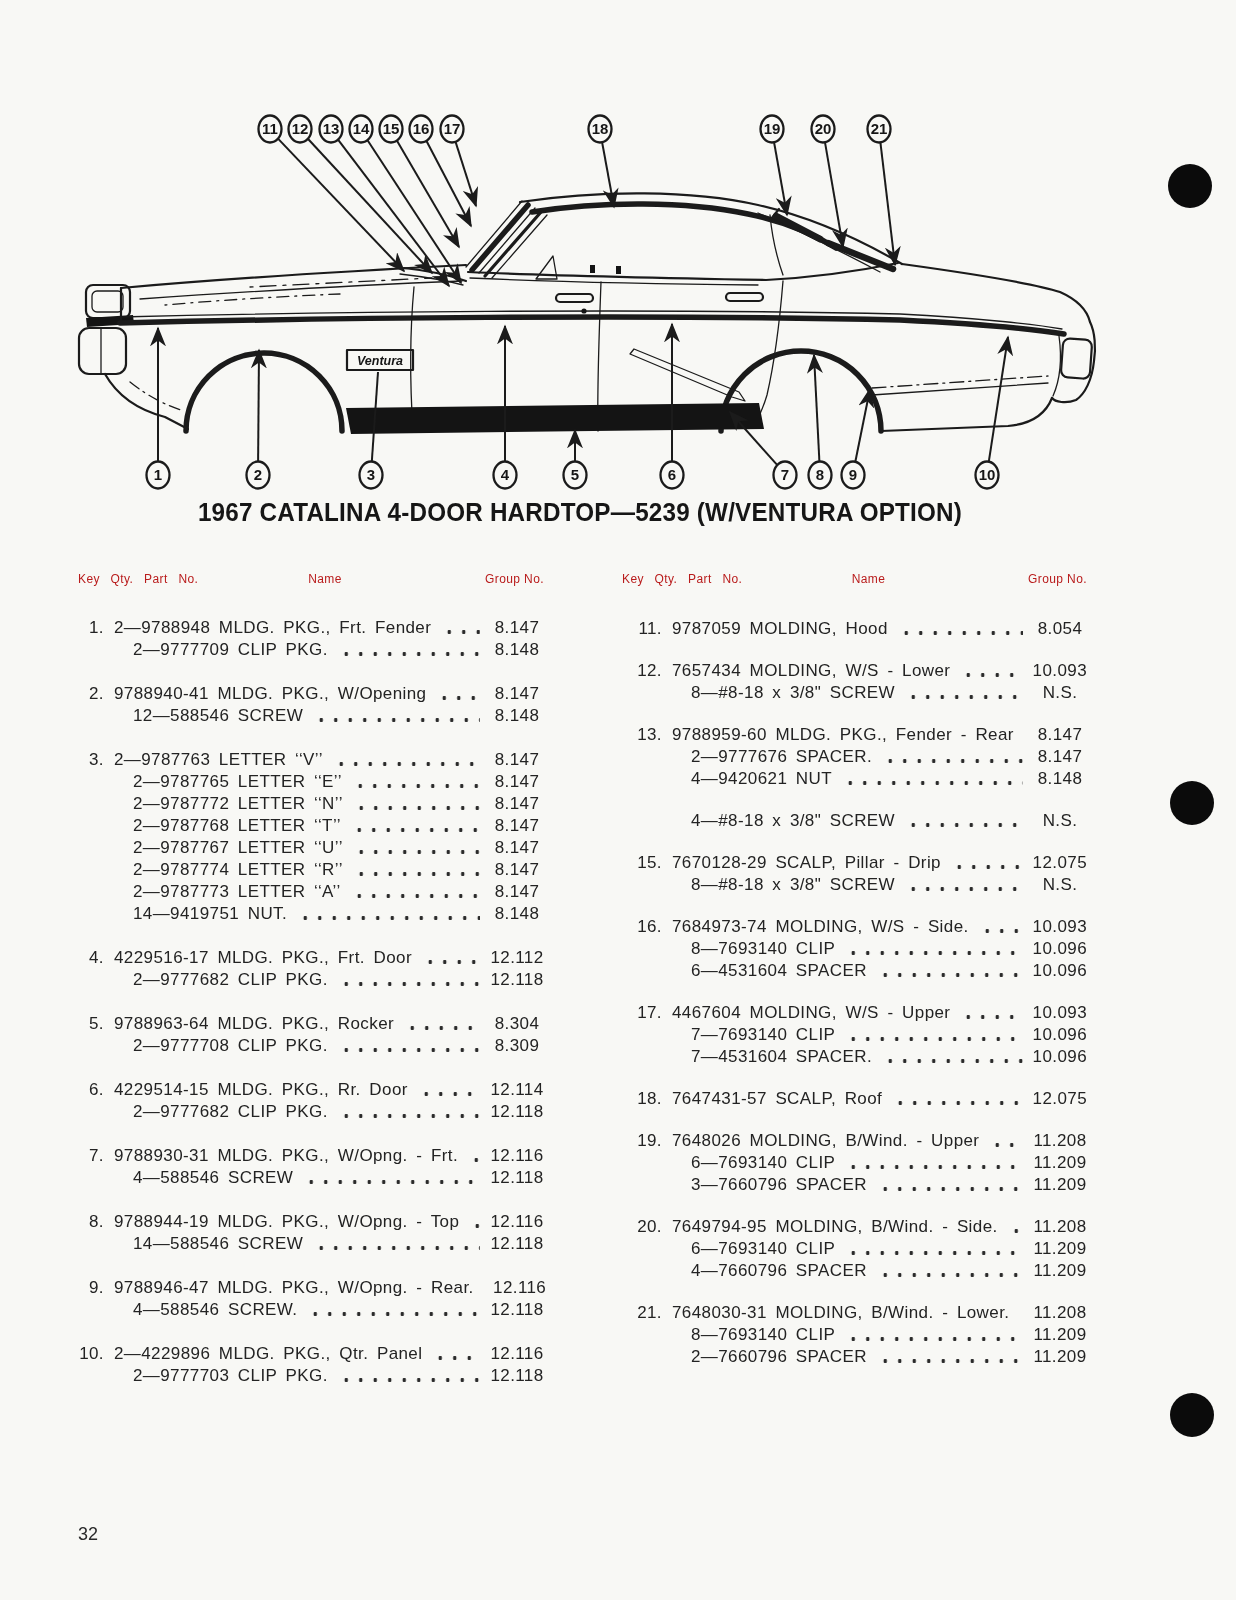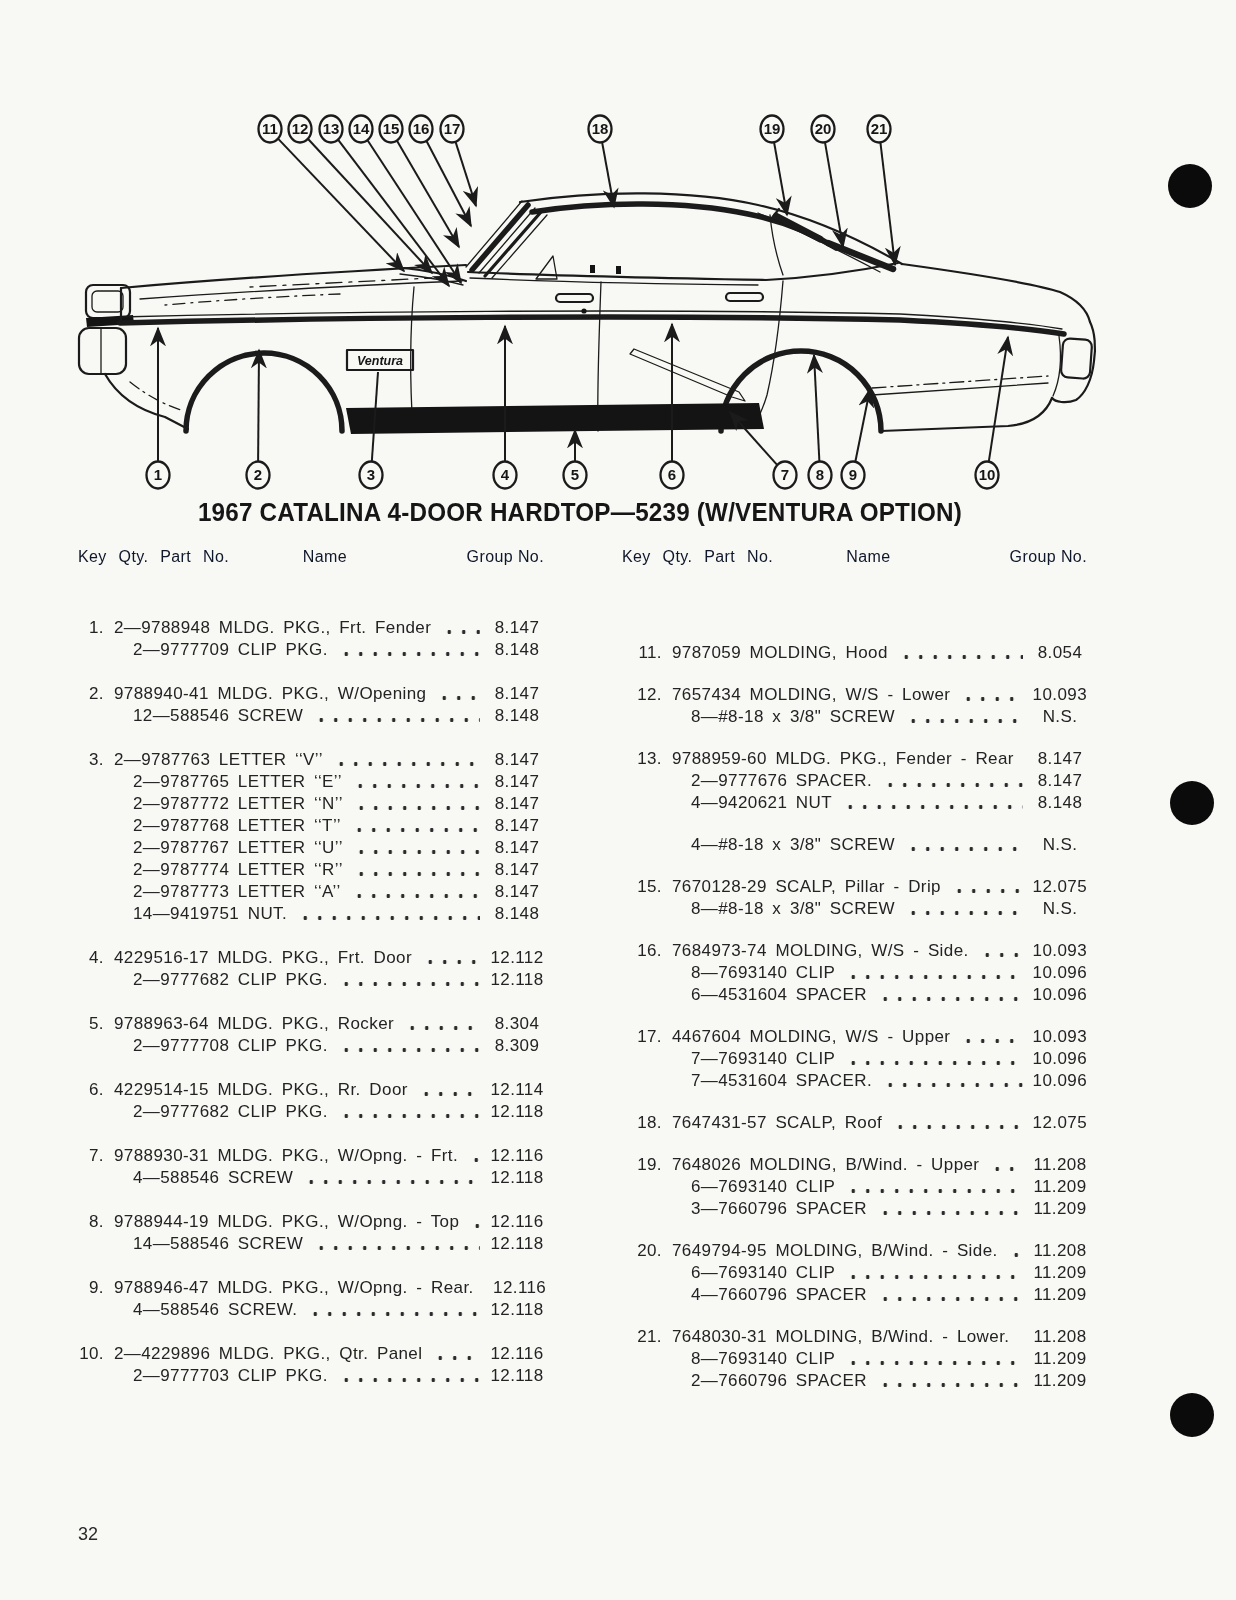--- a/index.html
+++ b/index.html
@@ -10,31 +10,31 @@
     color:#222; overflow:hidden;
   }
   svg text{font-family:"Liberation Sans", sans-serif;}
   .diagram{position:absolute;left:0;top:0;width:1236px;height:530px;}
   .title{
     position:absolute; top:498px; left:0; width:1160px; text-align:center;
     font-size:25px; font-weight:bold; letter-spacing:.2px; color:#161616;
     transform:scaleX(.97);
   }
   .colhead{
-    position:absolute; top:548px; height:22px; font-size:16px; color:#0f172a;
+    position:absolute; top:572px; height:22px; font-size:12px; color:#b91c1c;
     letter-spacing:.4px;
   }
   .colhead .kqp{position:absolute;left:0;word-spacing:7px;}
   .colhead .nm{position:absolute;left:53%;transform:translateX(-50%);text-align:right;}
   .colhead .gn{position:absolute;right:0;}
   .head-left{left:78px;width:466px;}
   .head-right{left:622px;width:465px;}
   .items{position:absolute;font-size:17px;letter-spacing:.4px;word-spacing:3.5px;color:#232323;}
   .items-left{left:78px;top:616px;width:466px;}
-  .items-right{left:622px;top:641px;width:465px;}
+  .items-right{left:622px;top:617px;width:465px;}
   .items-left .pgroup{margin-bottom:22px;}
   .items-right .pgroup{margin-bottom:20px;}
   .prow{display:flex;align-items:flex-end;height:22px;white-space:nowrap;}
   .pkey{flex:0 0 26px;text-align:right;padding-right:10px;}
   .items-right .pkey{flex-basis:40px;}
   .sub .ptext{margin-left:19px;}
   .ptext{flex:0 0 auto;}
   .leader{
     flex:1 1 10px; align-self:stretch; margin:0 10px 3px 9px; min-width:0;
     background-image:radial-gradient(circle, #2a2a2a 1.75px, rgba(0,0,0,0) 2.05px);

